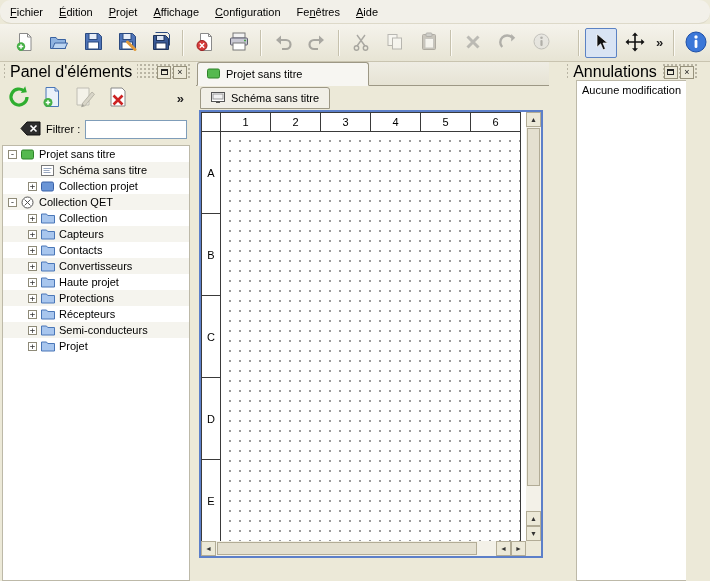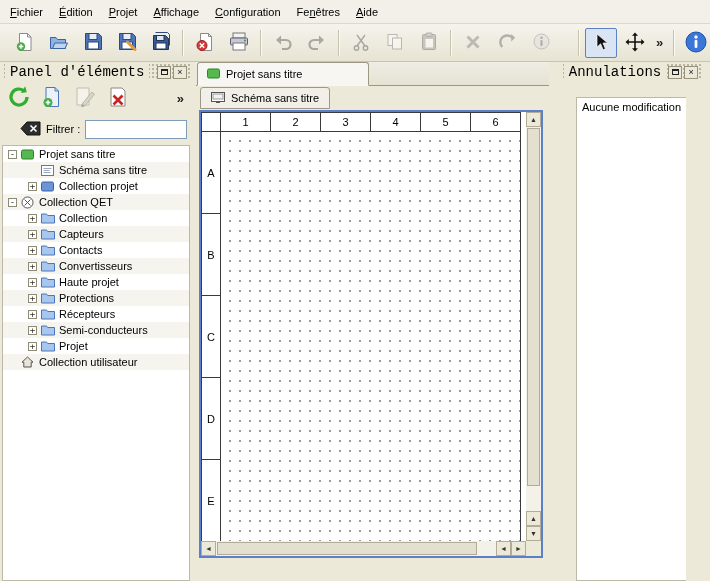--- a/index.html
+++ b/index.html
@@ -1,38 +1,38 @@
 <!DOCTYPE html>
 <html><head>
 <meta charset="utf-8">
 <style>
   * { box-sizing: border-box; margin:0; padding:0; }
   html,body { width:710px; height:581px; }
   body { font-family:"Liberation Sans","DejaVu Sans",sans-serif; font-size:11px; background:#ece9d8; color:#000; position:relative; overflow:hidden; cursor:default; }
   .app { position:absolute; inset:0; }
 
   
-  .menubar { position:absolute; left:0; top:0; right:0; height:24px; background:#f2f0e9; border-bottom:1px solid #ddd9c9; display:flex; align-items:center; padding-left:2px; }
+  .menubar { position:absolute; left:0; top:0; right:0; height:24px; background:#f2f0e9; border-bottom:1px solid #ddd9c9; display:flex; align-items:center; padding-left:2px;border-radius:11px; }
   .menu-item { padding:4px 8px; }
   .mn { text-decoration:underline; }
 
   
   .toolbar { position:absolute; left:0; top:24px; right:0; height:38px; background:linear-gradient(#f5f3ec,#e7e4d4); border-bottom:1px solid #c9c4b0; display:flex; align-items:center; padding:0 4px; gap:2px; }
   .tgrip { width:5px; height:26px; margin-right:3px; background-image:radial-gradient(circle,#b3ae9c 1.1px,transparent 1.2px); background-size:5px 5px; }
   .tbtn { width:32px; height:30px; display:flex; align-items:center; justify-content:center; border:1px solid transparent; border-radius:2px; flex:0 0 auto; }
   .tbtn.disabled { opacity:.45; filter:grayscale(.85); }
   .tbtn.checked { background:#d9e4f4; border-color:#5b82c4; }
   .tsep { width:2px; height:26px; margin:0 3px; border-left:1px solid #c6c1ad; border-right:1px solid #fbfaf5; flex:0 0 auto; }
   .tspace { width:14px; flex:0 0 auto; }
   .chev { font-size:13px; font-weight:bold; color:#222; padding:0 3px; }
 
   
   .dock-title { height:16px; display:flex; align-items:center; padding:0 3px; margin:2px 2px 0 2px;
     background-image:radial-gradient(circle,#b9b5a4 1px,transparent 1.1px); background-size:4px 4px; background-position:1px 3px; }
-  .dock-title .lbl { background:#ece9d8; padding:0 5px; font-size:14px; white-space:nowrap;font-family:Liberation Mono, monospace; }
+  .dock-title .lbl { background:#ece9d8; padding:0 5px; font-size:16px; white-space:nowrap; }
   .dock-title .sp { flex:1; }
   .dock-btn { width:14px; height:13px; background:#ece9d8; border:1px solid #97927c; display:flex; align-items:center; justify-content:center; font-size:9px; line-height:1; margin-left:2px; color:#222; }
   .float-glyph { width:7px; height:6px; border:1px solid #222; border-top-width:2px; }
 
   
   .left-dock { position:absolute; left:0; top:62px; width:192px; bottom:0; display:flex; flex-direction:column; }
   .panel-toolbar { height:36px; display:flex; align-items:center; gap:5px; padding:0 5px; }
   .pbtn { width:28px; height:28px; display:flex; align-items:center; justify-content:center; border:1px solid transparent; border-radius:2px; flex:0 0 auto; }
   .pbtn.disabled { opacity:.45; filter:grayscale(.9); }
   .panel-toolbar .chev { margin-left:auto; }
@@ -69,21 +69,21 @@
   .sbtn { display:flex; align-items:center; justify-content:center; font-size:7px; color:#333; background:#ece9d8; border:1px solid #b2ac96; flex:0 0 15px; }
   .vscroll .sbtn { height:15px; width:15px; }
   .hscroll .sbtn { width:15px; height:15px; }
   .vthumb { flex:0 0 358px; background:#e4e0d0; border:1px solid #b2ac96; margin:1px; }
   .hthumb { flex:0 0 260px; background:#e4e0d0; border:1px solid #b2ac96; margin:1px; }
   .strack { flex:1; }
   .sb-corner { position:absolute; right:0; bottom:0; width:15px; height:15px; background:#ece9d8; }
 
   
   .right-dock { position:absolute; left:552px; top:62px; right:0; bottom:0; display:flex; flex-direction:column;align-items:center; }
-  .undo-list { flex:1; background:#fff; border:1px solid #bdb9a8; border-right:none; margin-top:17px; padding:3px 5px; }
+  .undo-list { flex:1; background:#fff; border:1px solid #bdb9a8; border-right:none; margin-top:0; padding:3px 5px; }
 </style>
 </head>
 <body>
 
 <div class="app">
 
   <div class="menubar">
     <span class="menu-item"><span></span><span class="mn">F</span><span>ichier</span></span>
     <span class="menu-item"><span></span><span class="mn">É</span><span>dition</span></span>
     <span class="menu-item"><span></span><span class="mn">P</span><span>rojet</span></span>
@@ -416,29 +416,20 @@
       </div>
       <div class="trow">
         <span class="ind"></span>
           <span class="expander">+</span>
         <span class="ticon">
             <svg width="14" height="12" viewBox="0 0 14 12">
               <path d="M.5 2h5l1.2 1.5h6.8V11H.5z" fill="#a8c6ee" stroke="#4a77b8"></path>
             </svg>
           </span>
         <span>Projet</span>
-      </div>
-      <div class="trow alt">
-        <span class="expander none"></span>
-        <span class="ticon">
-            <svg width="13" height="12" viewBox="0 0 13 12">
-              <path d="M6.5 1L1 6.2h1.8V11h7.4V6.2H12z" fill="#e8e4d8" stroke="#555"></path>
-            </svg>
-          </span>
-        <span>Collection utilisateur</span>
       </div>
     </div>
   </div>
 
   <div class="workspace">
     <div class="proj-tabbar">
       <div class="proj-tab">
         <span><svg width="13" height="11" viewBox="0 0 13 11">
               <rect x=".5" y="1" width="12" height="9" rx="1.5" fill="#55b94f" stroke="#2e8329"></rect>
             </svg></span>

